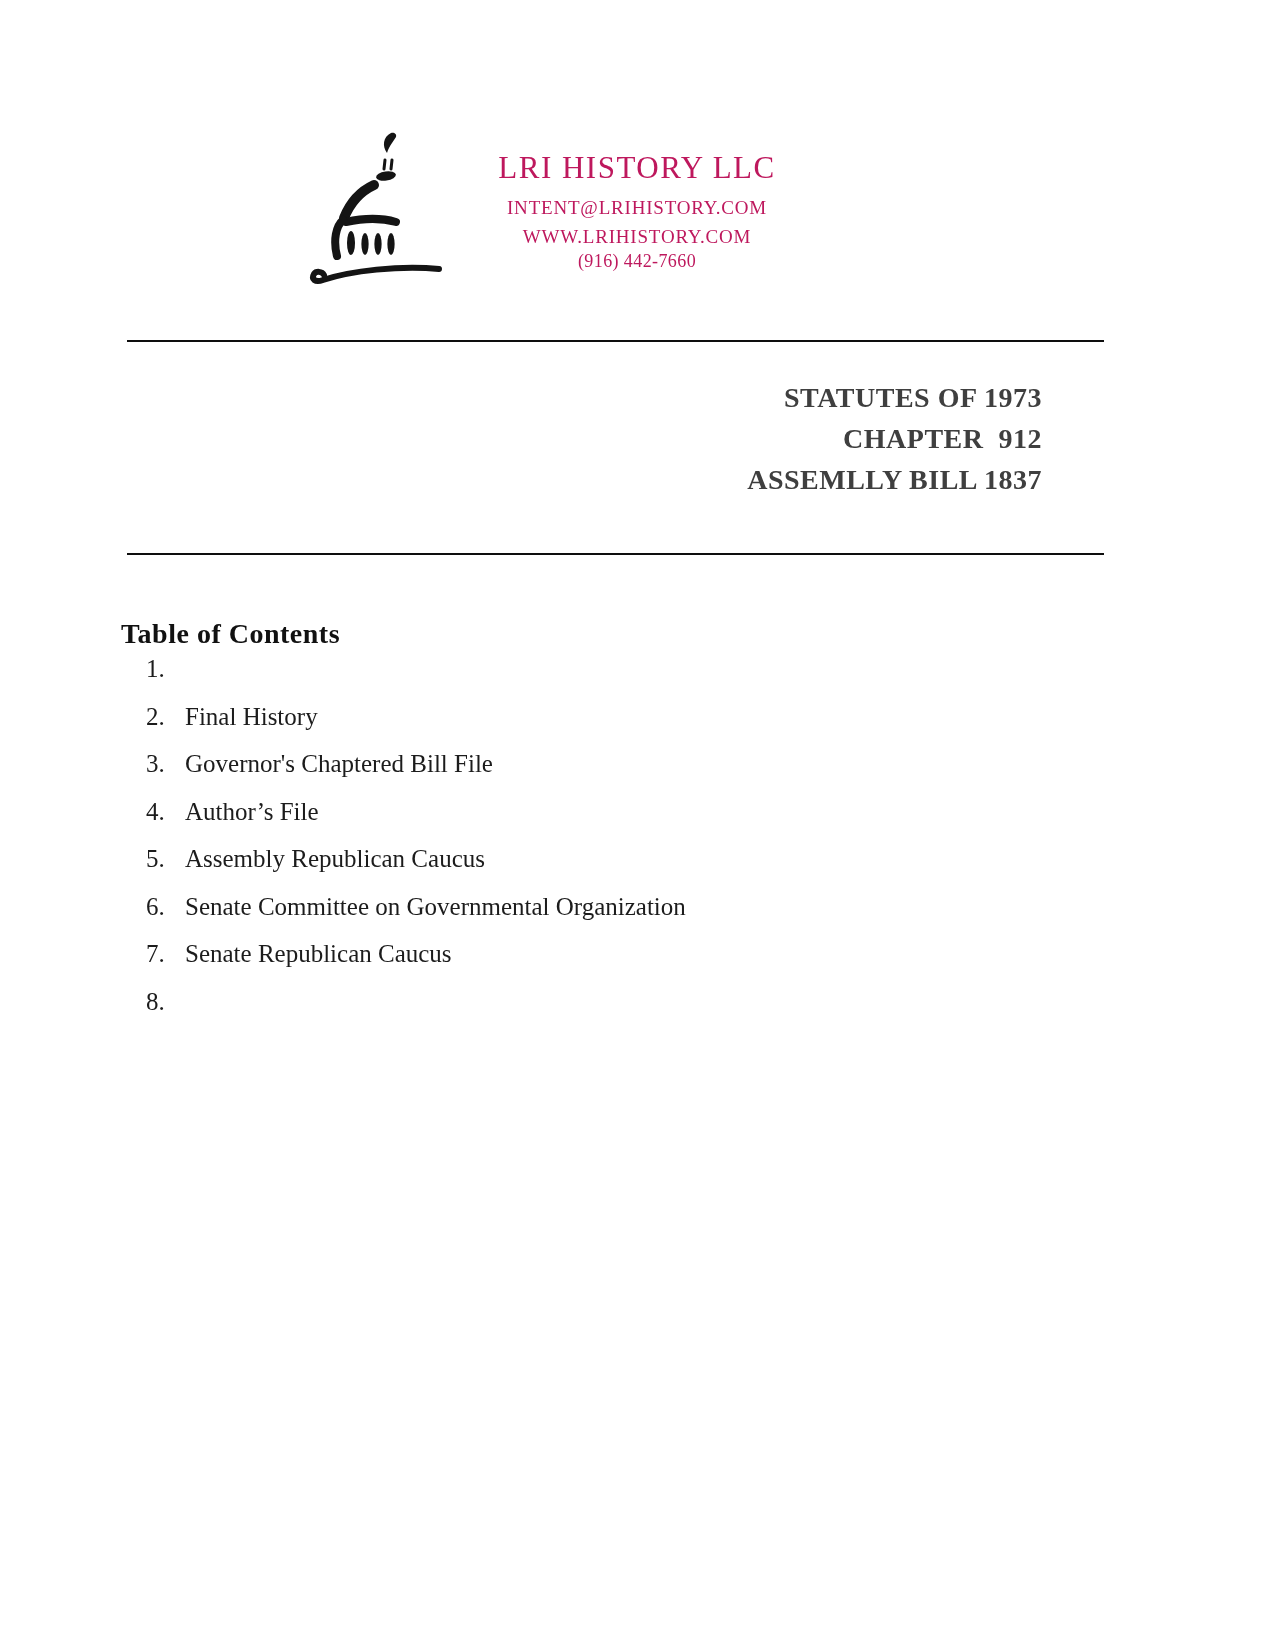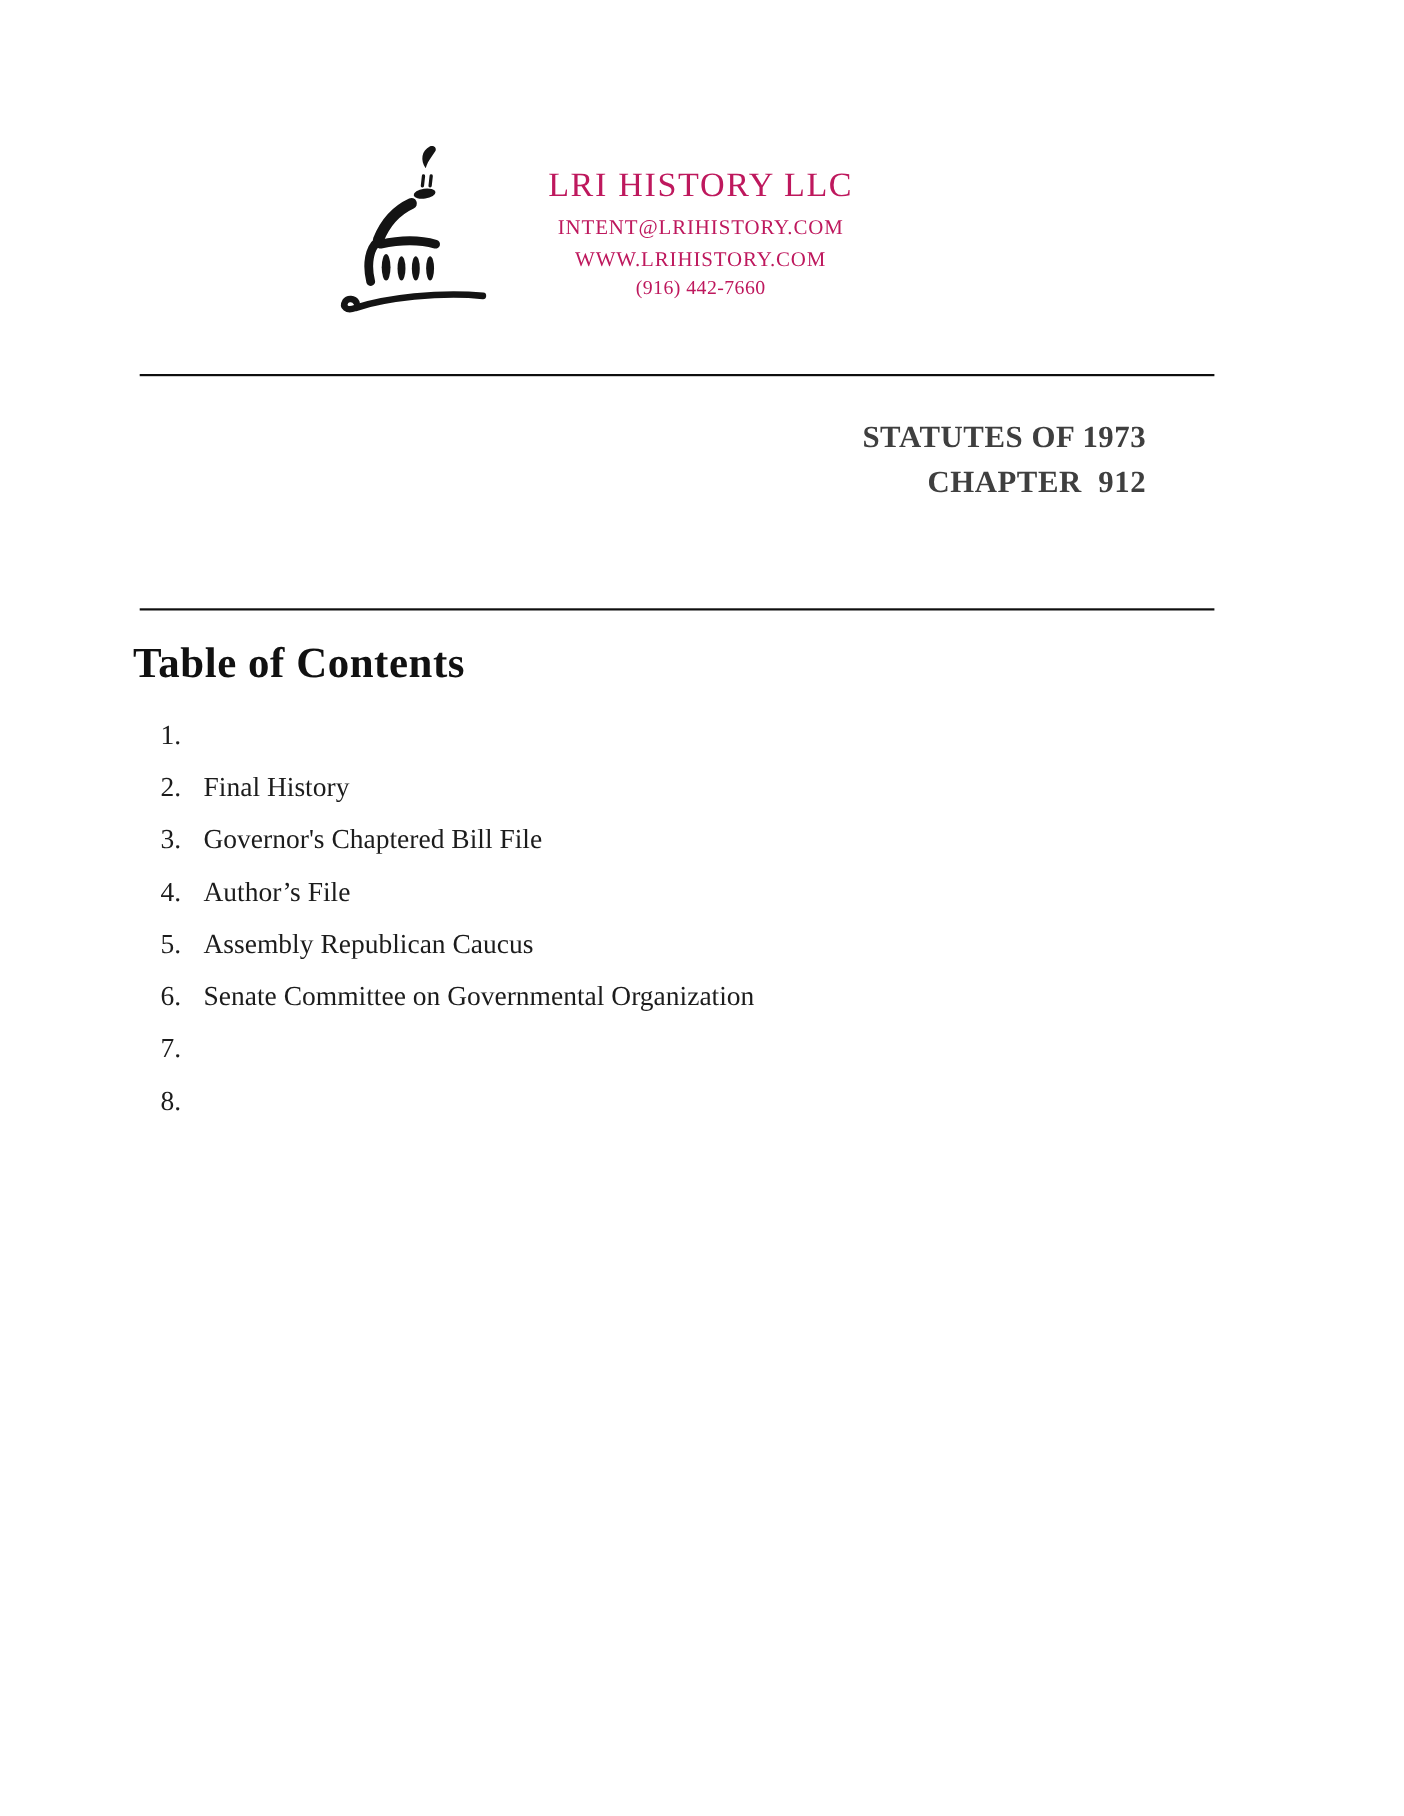--- a/index.html
+++ b/index.html
@@ -80,22 +80,22 @@
     line-height: 41px;
     color: #3f3f3f;
     letter-spacing: 0.5px;
   }
   .statutes-line { white-space: pre-wrap; }
 
   
   .toc-heading {
     position: absolute;
     left: 121px;
-    top: 580px;
-    font-size: 39px;
+    top: 618px;
+    font-size: 28px;
     font-weight: bold;
     letter-spacing: 0.5px;
     color: #111111;
   }
   .toc-list {
     position: absolute;
     left: 146px;
     top: 645px;
     margin: 0;
     padding: 0;
@@ -155,20 +155,21 @@
     <div class="website">WWW.LRIHISTORY.COM</div>
     <div class="phone">(916) 442-7660</div>
   </div>
 
   <div class="rule rule-top"></div>
   <div class="rule rule-bottom"></div>
 
   <div class="statutes">
     <div class="statutes-line">STATUTES OF 1973</div>
     <div class="statutes-line">CHAPTER  912</div>
+    <div class="statutes-line">ASSEMLLY BILL 1837</div>
   </div>
 
   <div class="toc-heading">Table of Contents</div>
 
   <ol class="toc-list">
     <li class="toc-item">
       <span class="toc-num">1.</span>
     </li>
     <li class="toc-item">
       <span class="toc-num">2.</span>
@@ -185,19 +186,20 @@
     <li class="toc-item">
       <span class="toc-num">5.</span>
       <span class="toc-label">Assembly Republican Caucus</span>
     </li>
     <li class="toc-item">
       <span class="toc-num">6.</span>
       <span class="toc-label">Senate Committee on Governmental Organization</span>
     </li>
     <li class="toc-item">
       <span class="toc-num">7.</span>
+      <span class="toc-label">Senate Republican Caucus</span>
     </li>
     <li class="toc-item">
       <span class="toc-num">8.</span>
     </li>
   </ol>
 
 </div>
 
 </body></html>

